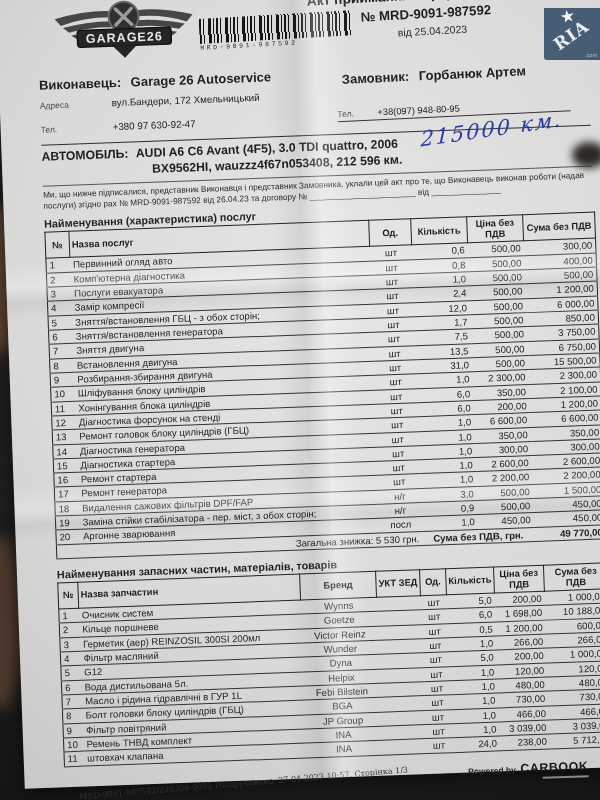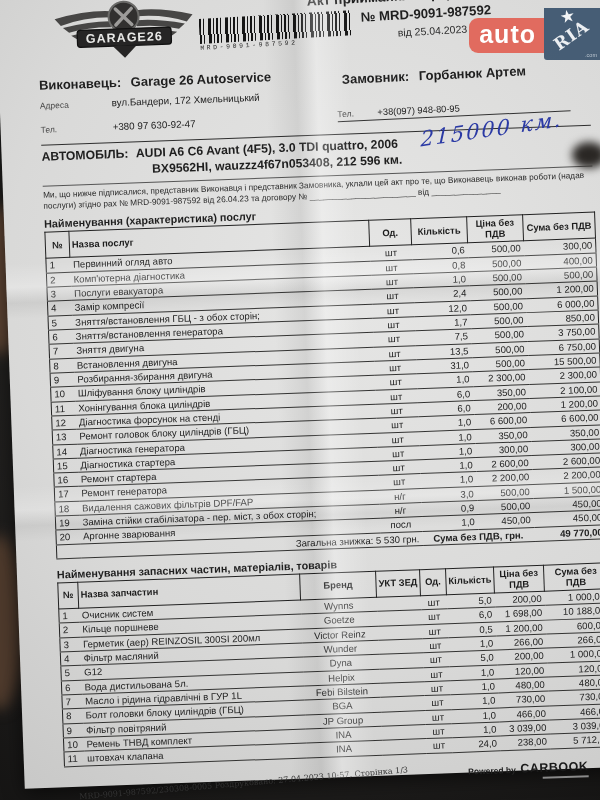--- a/index.html
+++ b/index.html
@@ -551,23 +551,20 @@
     <div class="powered">
       <span class="powered-by">Powered by</span>
       <span class="powered-brand">CARBOOK</span>
       <div class="powered-tagline"></div>
     </div>
   </div>
 
 </div>
 
 <div class="wm">
-  <div class="wm-left">
-    <span>auto</span>
-  </div>
   <div class="wm-right">
     <span class="wm-star">★</span>
     <span class="wm-ria">RIA</span>
     <span class="wm-com">.com</span>
   </div>
 </div>
 
 <div class="smudge"></div>
 
 </body></html>

